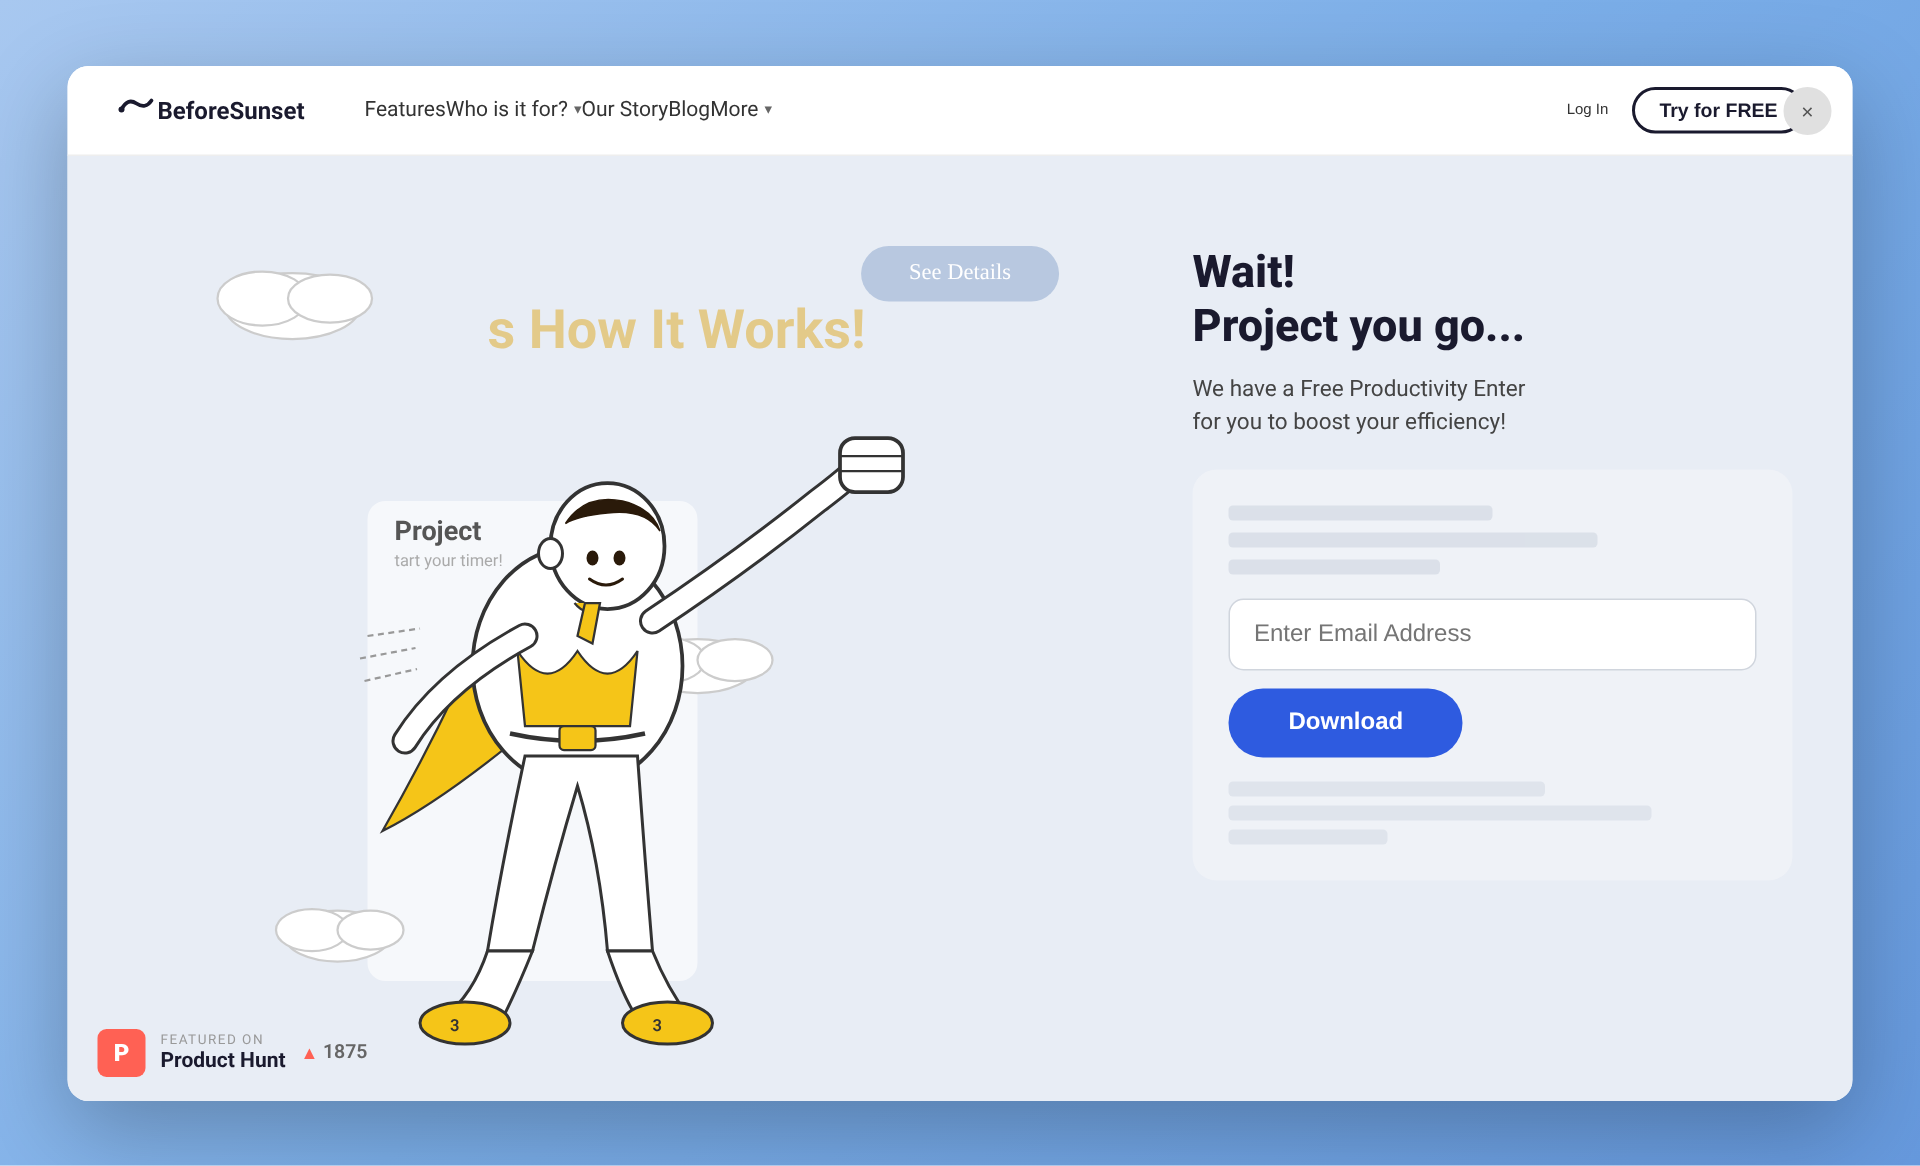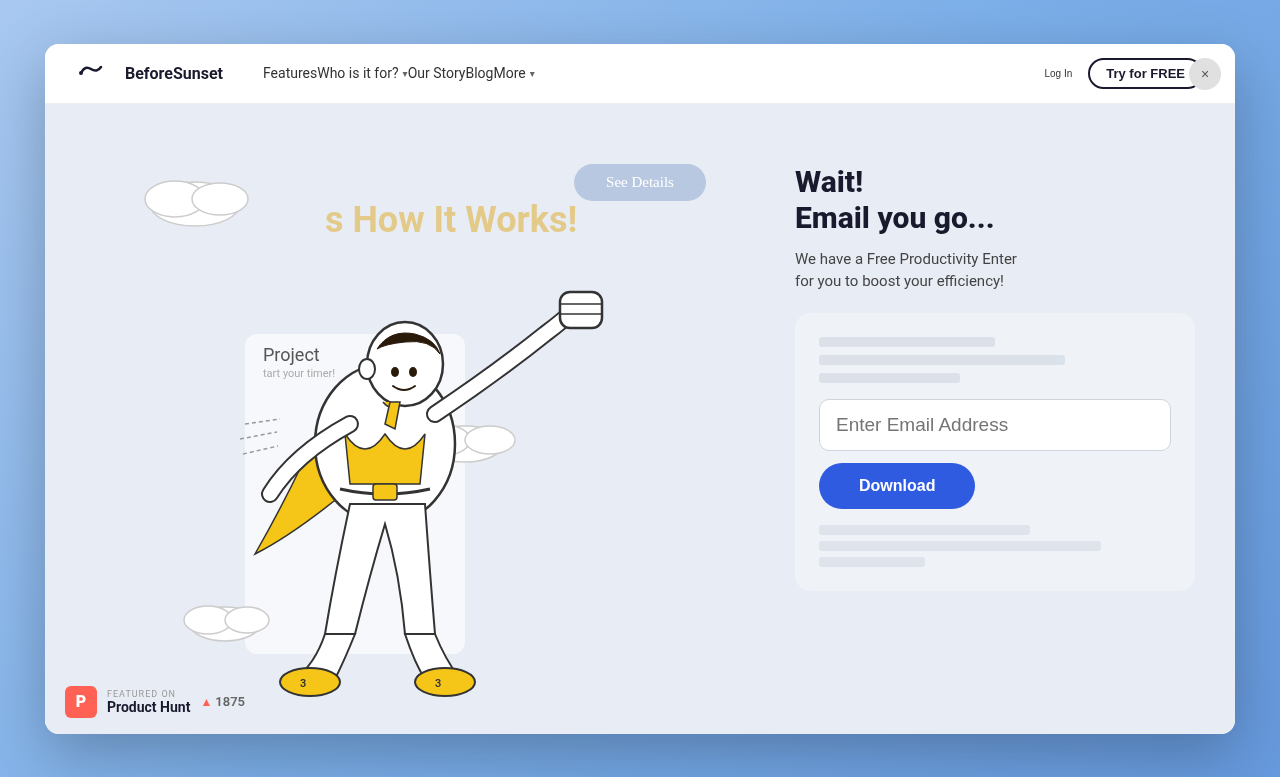--- a/index.html
+++ b/index.html
@@ -31,21 +31,21 @@
       display: flex;
       align-items: center;
       padding: 0 32px;
       border-bottom: 1px solid #eee;
       position: relative;
       z-index: 10;
     }
     .navbar-logo {
       display: flex;
       align-items: center;
-      gap: 20px;
+      gap: 0;
       font-weight: 700;
       font-size: 16px;
       color: #1a1a2e;
       margin-right: 40px;
     }
     .logo-icon {
       width: 28px;
       height: 20px;
     }
     .navbar-links {
@@ -253,21 +253,21 @@
       border-radius: 16px;
       padding: 24px;
       position: relative;
     }
 
     .email-input {
       width: 100%;
       border: 1.5px solid #d0d5dd;
       border-radius: 10px;
       padding: 14px 16px;
-      font-size: 19px;
+      font-size: 16px;
       color: #888;
       background: #fff;
       outline: none;
       margin-bottom: 12px;
       display: block;
     }
 
     .btn-download {
       background: #2e5be0;
       color: #fff;
@@ -396,29 +396,29 @@
         <line x1="150" y1="290" x2="185" y2="285" stroke="#999" stroke-width="1.5" stroke-dasharray="4,3"></line>
         <line x1="145" y1="305" x2="182" y2="298" stroke="#999" stroke-width="1.5" stroke-dasharray="4,3"></line>
         <line x1="148" y1="320" x2="183" y2="312" stroke="#999" stroke-width="1.5" stroke-dasharray="4,3"></line>
 
         <path d="M288 268 Q296 278 302 268" fill="#f5c518" stroke="#333" stroke-width="1.5"></path>
         <path d="M295 268 L290 290 L300 295 L305 268 Z" fill="#f5c518" stroke="#333" stroke-width="1.5"></path>
       </svg>
     </div>
 
     <div class="bg-project-card" style="position:absolute;bottom:80px;left:200px;background:rgba(255,255,255,0.6);border-radius:12px;padding:10px 18px;z-index:1;">
-      <div class="bg-project-text" style="font-size:18px;font-weight:400;color:#555;">Project</div>
+      <div class="bg-project-text" style="font-size:18px;font-weight:700;color:#555;">Project</div>
       <div style="font-size:11px;color:#aaa;margin-top:2px;">tart your timer!</div>
     </div>
 
     <div class="modal" style="top: 60px; right: 40px; transform: none; width: 400px; position: absolute; z-index: 16;">
       <div class="modal-content">
         <div class="modal-headline">
           <span>Wait!</span><br>
-          <span>Email you go...</span>
+          <span>Project you go...</span>
         </div>
         <div class="modal-subtext">
           <span>We have a Free Productivity Enter</span><br>
           <span>for you to boost your efficiency!</span>
         </div>
         <div class="modal-form-card">
           
           <div style="margin-bottom:16px;opacity:0.5;">
             <div style="height:10px;background:#c8d0dc;border-radius:3px;width:50%;margin-bottom:8px;"></div>
             <div style="height:10px;background:#c8d0dc;border-radius:3px;width:70%;margin-bottom:8px;"></div>

